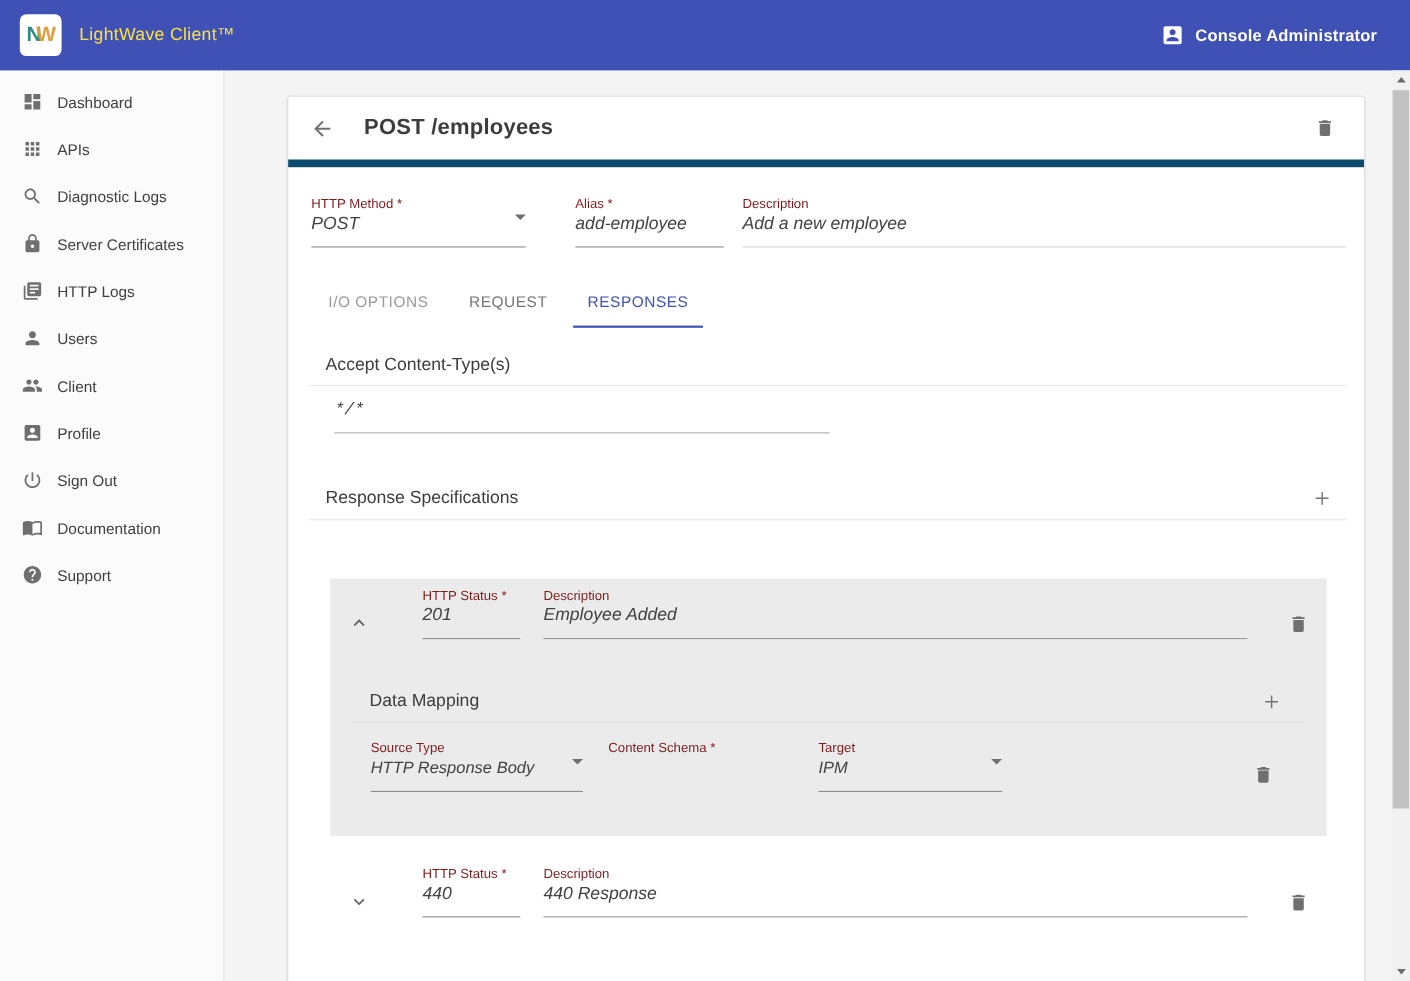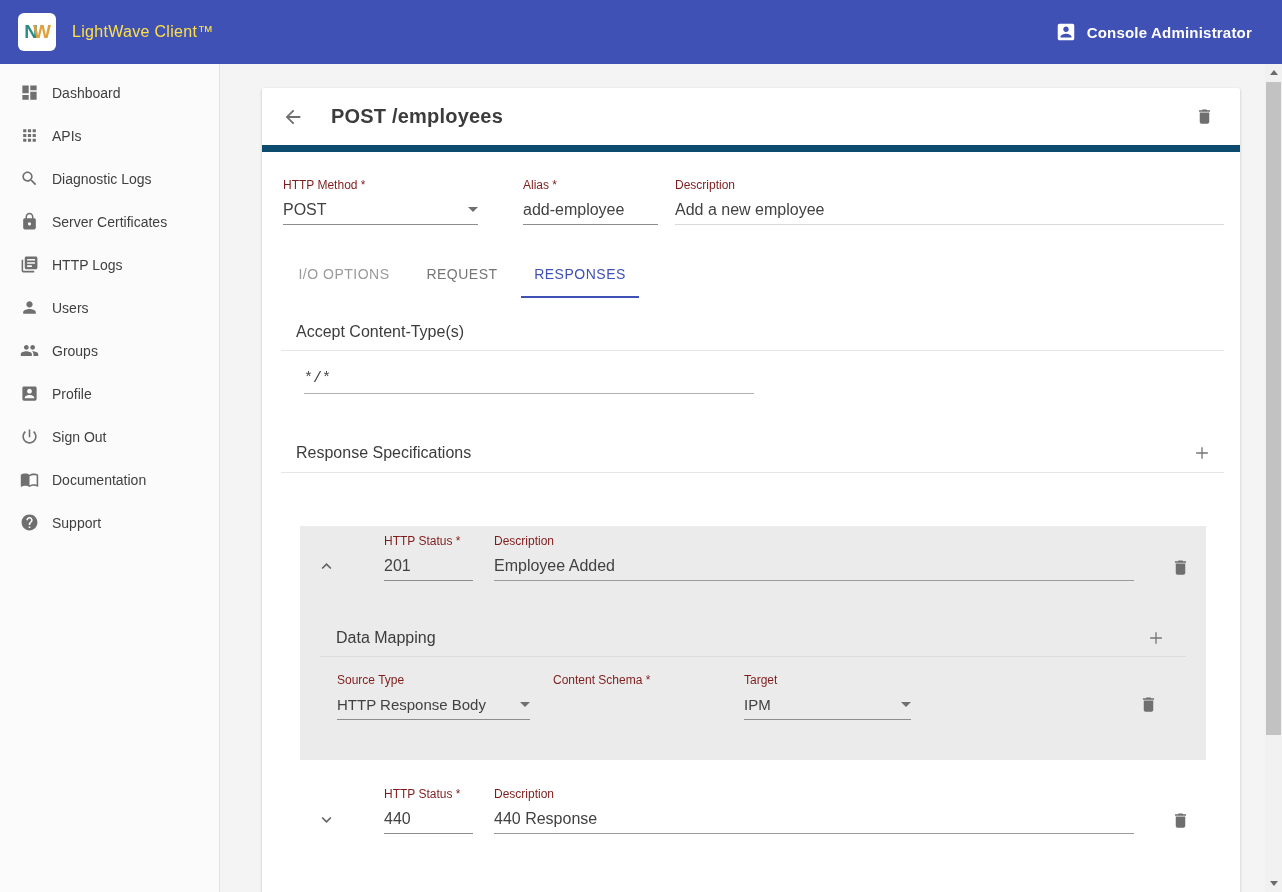--- a/index.html
+++ b/index.html
@@ -25,21 +25,21 @@
   }
   .logo .ln { color: #2d8c82; }
   .logo .lw { color: #dda03c; margin-left: -4px; }
   .appbar-title { color: #fde047; font-size: 16px; font-weight: 500; margin-left: 16px; letter-spacing: .3px; }
   .appbar-user { margin-left: auto; display: flex; align-items: center; gap: 10px; color: #fff; margin-right: 14px; }
   .appbar-user .uicon { width: 22px; height: 22px; color: #fff; }
   .appbar-user .uname { font-size: 15px; font-weight: 700; letter-spacing: .2px; }
 
   
   .sidebar {
-    position: absolute; top: 64px; left: 0; width: 220px; bottom: 0;
+    position: absolute; top: 64px; left: 0; width: 204px; bottom: 0;
     background: #fbfbfb; border-right: 1px solid #e2e2e2; padding-top: 7px; z-index: 20;
   }
   .nav-item {
     display: flex; align-items: center; height: 43px; padding: 0 12px 0 20px;
     cursor: pointer; color: #3f3f3f; font-size: 14px;
   }
   .nav-icon { width: 19px; height: 19px; margin-right: 13px; color: #6f6f6f; flex: 0 0 auto; }
   .nav-label { white-space: nowrap; }
 
   
@@ -70,22 +70,22 @@
   .icon-btn { width: 19px; height: 19px; color: #6f6f6f; cursor: pointer; }
   .header-trash { margin-left: auto; margin-right: 6px; }
 
   .card-body { padding: 26px 16px 0 19px; }
 
   
   .field { display: flex; flex-direction: column; }
   .field-label { font-size: 12px; color: #7f1d1d; height: 17px; white-space: nowrap; }
   .field-value {
     font-size: 16px; color: #424242; height: 30px;
-    display: flex; align-items: center; justify-content: space-between;
-    border-bottom: 1px solid #8d8d8d; white-space: nowrap;
+    display: flex; justify-content: space-between;
+    border-bottom: 1px solid #8d8d8d; white-space: nowrap; font-style: italic;
   }
   .field-value.light { border-bottom-color: #d9d9d9; }
   .dd-arrow { width: 0; height: 0; border-left: 5px solid transparent; border-right: 5px solid transparent; border-top: 5px solid #6f6f6f; margin-left: 8px; }
 
   .form-row { display: flex; margin-left: 2px; }
   .f-method { width: 195px; margin-right: 45px; }
   .f-alias  { width: 135px; margin-right: 17px; }
   .f-desc   { flex: 1; }
 
   
@@ -198,21 +198,21 @@
         </svg>
       </span>
     <span class="nav-label">Users</span>
   </div>
   <div class="nav-item">
     <span class="nav-icon">
         <svg viewBox="0 0 24 24">
           <path d="M16 11c1.66 0 2.99-1.34 2.99-3S17.66 5 16 5c-1.66 0-3 1.34-3 3s1.34 3 3 3zm-8 0c1.66 0 2.99-1.34 2.99-3S9.66 5 8 5C6.34 5 5 6.34 5 8s1.34 3 3 3zm0 2c-2.33 0-7 1.17-7 3.5V19h14v-2.5c0-2.33-4.67-3.5-7-3.5zm8 0c-.29 0-.62.02-.97.05 1.16.84 1.97 1.97 1.97 3.45V19h6v-2.5c0-2.33-4.67-3.5-7-3.5z"></path>
         </svg>
       </span>
-    <span class="nav-label">Groups</span>
+    <span class="nav-label">Client</span>
   </div>
   <div class="nav-item">
     <span class="nav-icon">
         <svg viewBox="0 0 24 24">
           <path d="M3 5v14c0 1.1.9 2 2 2h14c1.1 0 2-.9 2-2V5c0-1.1-.9-2-2-2H5c-1.1 0-2 .9-2 2zm12 4c0 1.66-1.34 3-3 3s-3-1.34-3-3 1.34-3 3-3 3 1.34 3 3zm-9 8c0-2 4-3.1 6-3.1s6 1.1 6 3.1v1H6v-1z"></path>
         </svg>
       </span>
     <span class="nav-label">Profile</span>
   </div>
   <div class="nav-item">

